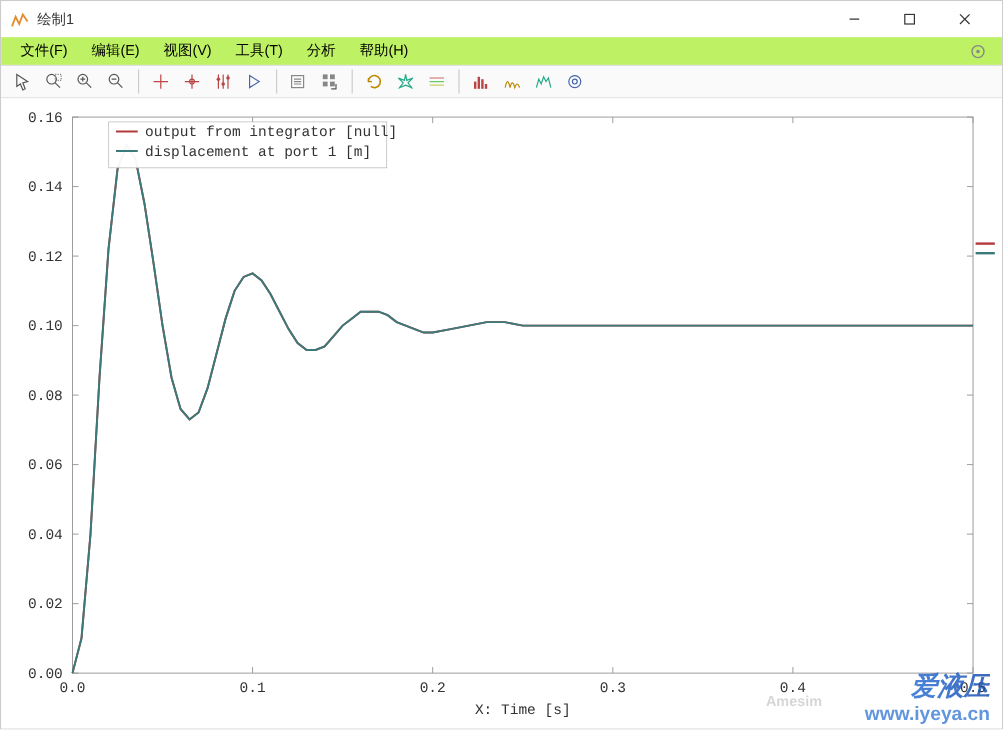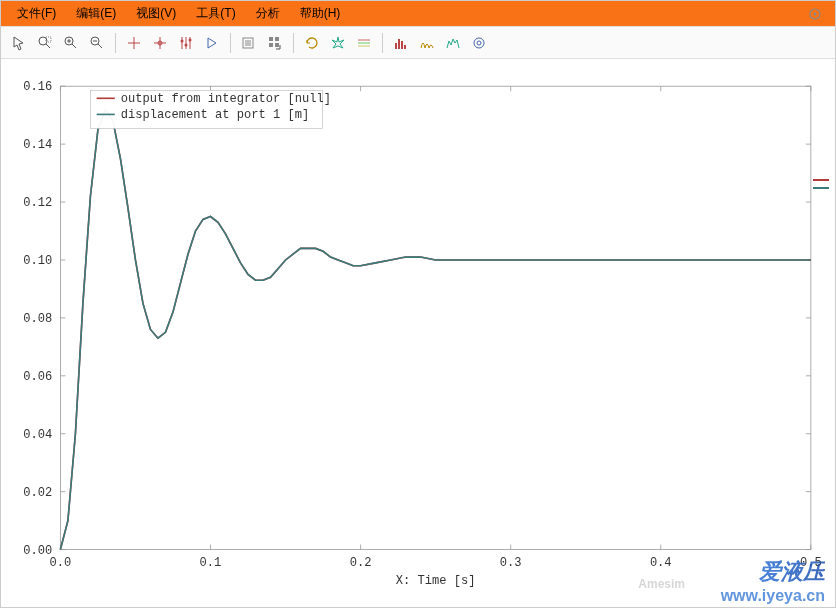--- a/index.html
+++ b/index.html
@@ -3,21 +3,21 @@
 <meta charset="utf-8">
 <style>
 * { margin: 0; padding: 0; box-sizing: border-box; }
 body { font-family: "Microsoft YaHei", Arial, sans-serif; font-size: 12px; background: #fff; width: 836px; height: 608px; overflow: hidden; }
 .window { width: 836px; height: 608px; display: flex; flex-direction: column; border: 1px solid #ccc; }
 .titlebar { height: 30px; display: flex; align-items: center; padding: 0 8px; background: #fff; }
 .title-icon { width: 16px; height: 16px; margin-right: 6px; }
 .title-text { flex: 1; font-size: 12px; color: #333; }
 .win-controls { display: flex; gap: 0; }
 .win-btn { width: 46px; height: 30px; display: flex; align-items: center; justify-content: center; cursor: pointer; }
-.menubar { height: 26px; display: flex; align-items: center; padding: 0 6px; background: #f97316; border-bottom: 1px solid #e0e0e0; }
+.menubar { height: 26px; display: flex; align-items: center; padding: 0 6px; background: #bef264; border-bottom: 1px solid #e0e0e0; }
 .menu-item { padding: 3px 10px; cursor: pointer; font-size: 12px; }
 .menu-spacer { flex: 1; }
 .menu-right-icon { width: 16px; height: 16px; margin-right: 6px; }
 .toolbar { height: 32px; display: flex; align-items: center; padding: 0 6px; gap: 2px; background: #fafafa; border-bottom: 1px solid #e0e0e0; }
 .tool-btn { width: 24px; height: 24px; display: flex; align-items: center; justify-content: center; cursor: pointer; border-radius: 2px; }
 .tool-sep { width: 1px; height: 20px; background: #ccc; margin: 0 4px; }
 .plot-area { flex: 1; position: relative; background: #fff; padding: 4px; }
 svg.plot { width: 100%; height: 100%; }
 .axis-text { font-family: "Courier New", monospace; font-size: 12px; fill: #333; }
 .axis-label { font-family: "Courier New", monospace; font-size: 12px; fill: #333; }
@@ -27,20 +27,44 @@
 .watermark-url { position: absolute; right: 10px; bottom: 2px; font-size: 16px; color: #3a7bd5; opacity: 0.8; pointer-events: none; font-weight: bold; }
 .watermark-wechat { position: absolute; right: 150px; bottom: 16px; font-size: 12px; color: #bbb; opacity: .6; pointer-events:none;font-weight:bold;}
 .side-marks { position:absolute; right:6px; top:120px; display:flex; flex-direction:column; gap:6px;}
 .side-marks div { width:16px; height:2px;}
 </style>
 </head>
 <body>
 
 <div class="window">
 
+  <div class="titlebar">
+    <svg class="title-icon" viewBox="0 0 16 16">
+        <polyline points="1,14 4,6 7,12 10,4 14,10" stroke="#e38b2f" stroke-width="1.5" fill="none"></polyline>
+      </svg>
+    <span class="title-text">绘制1</span>
+    <div class="win-controls">
+      <div class="win-btn">
+          <svg width="10" height="10" viewBox="0 0 10 10">
+            <line x1="1" y1="5" x2="9" y2="5" stroke="#333" stroke-width="1"></line>
+          </svg>
+        </div>
+      <div class="win-btn">
+          <svg width="10" height="10" viewBox="0 0 10 10">
+            <rect x="1" y="1" width="8" height="8" stroke="#333" stroke-width="1" fill="none"></rect>
+          </svg>
+        </div>
+      <div class="win-btn close">
+          <svg width="10" height="10" viewBox="0 0 10 10">
+            <line x1="1" y1="1" x2="9" y2="9" stroke="#333" stroke-width="1"></line>
+            <line x1="9" y1="1" x2="1" y2="9" stroke="#333" stroke-width="1"></line>
+          </svg>
+        </div>
+    </div>
+  </div>
 
   <div class="menubar">
     <div class="menu-item">文件(F)</div>
     <div class="menu-item">编辑(E)</div>
     <div class="menu-item">视图(V)</div>
     <div class="menu-item">工具(T)</div>
     <div class="menu-item">分析</div>
     <div class="menu-item">帮助(H)</div>
     <div class="menu-spacer"></div>
     <svg class="menu-right-icon" viewBox="0 0 16 16">

